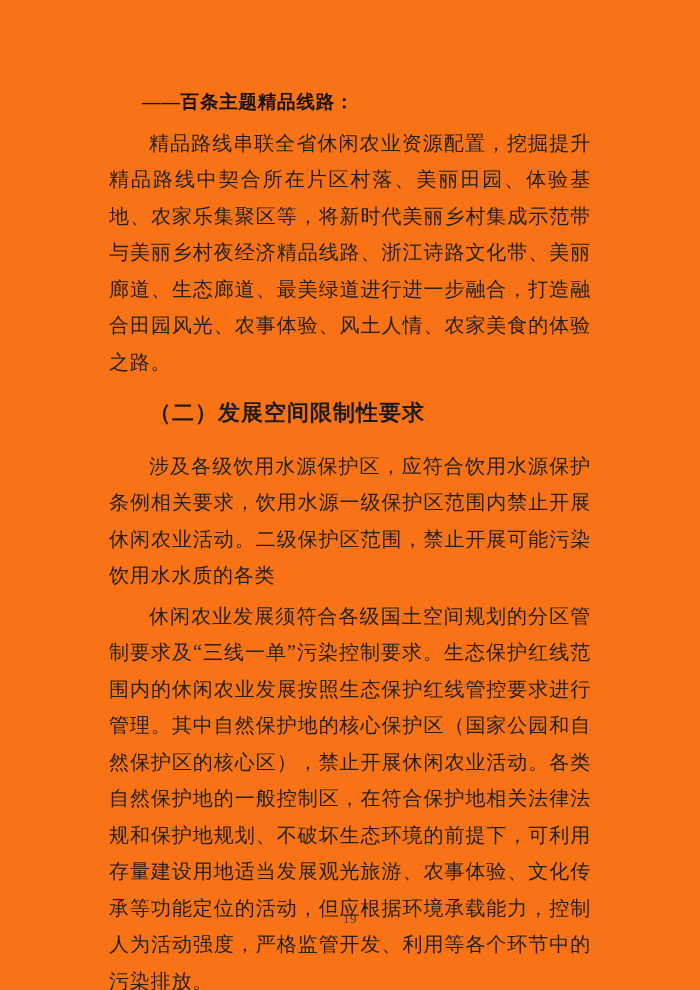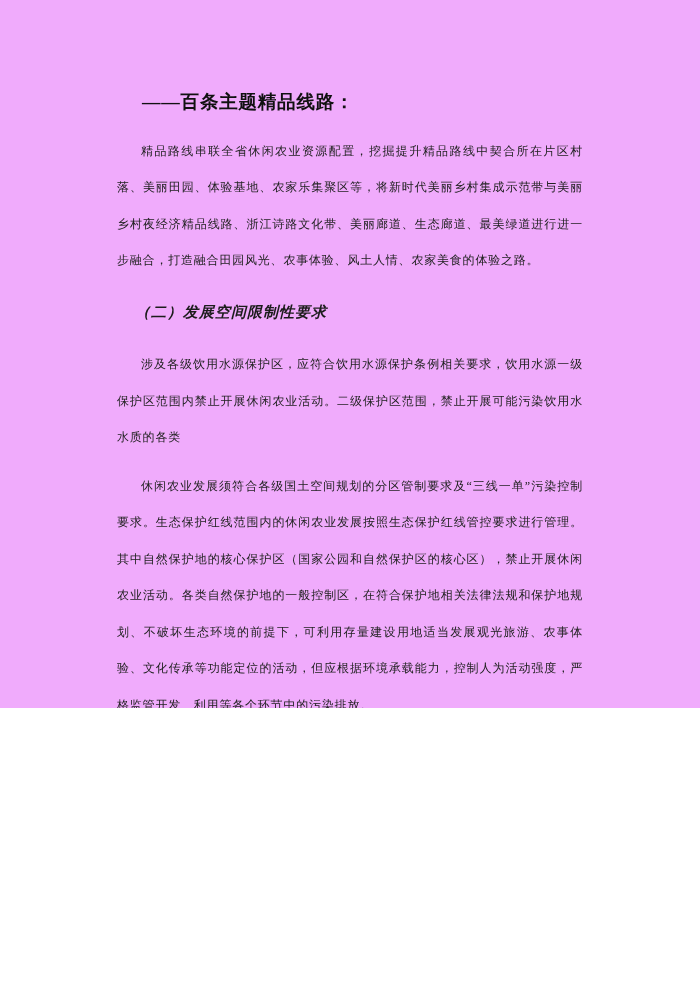--- a/index.html
+++ b/index.html
@@ -4,58 +4,57 @@
 <style>
   * { box-sizing: border-box; }
   html, body {
     margin: 0;
     padding: 0;
     background: #ffffff;
   }
   .page {
     position: relative;
     width: 700px;
-    height: 708px;
-    background: #f0abfc;
+    height: 990px;
+    background: #f97316;
     overflow: hidden;
     font-family: "Liberation Serif", "DejaVu Serif", serif;
   }
   .content {
     position: absolute;
     left: 105px;
     top: 84px;
     width: 490px;
   }
   .body-para {
-    margin: 12px;
-    font-size: 12px;
+    margin: 4px;
+    font-size: 20px;
     letter-spacing: 0.8px;
     line-height: 36.5px;
     color: #222222;
     text-align: justify;
     text-indent: 2em;
     font-weight: 400;
   }
   .heading-bold {
     margin: 0;
     font-size: 18.5px;
     letter-spacing: 0.8px;
     line-height: 36.5px;
     color: #111111;
     font-weight: 700;
     text-indent: 2em;
   }
   .heading-kai {
     margin: 15px 0 16px 0;
-    font-size: 15px;
+    font-size: 22px;
     letter-spacing: 1px;
     line-height: 36.5px;
     color: #1c1c1c;
     font-weight: 600;
-    font-style: italic;
     text-indent: 2em;
   }
   .page-number {
     position: absolute;
     left: 0;
     right: 0;
     top: 911px;
     text-align: center;
     font-size: 13px;
     color: #3a3f4a;

